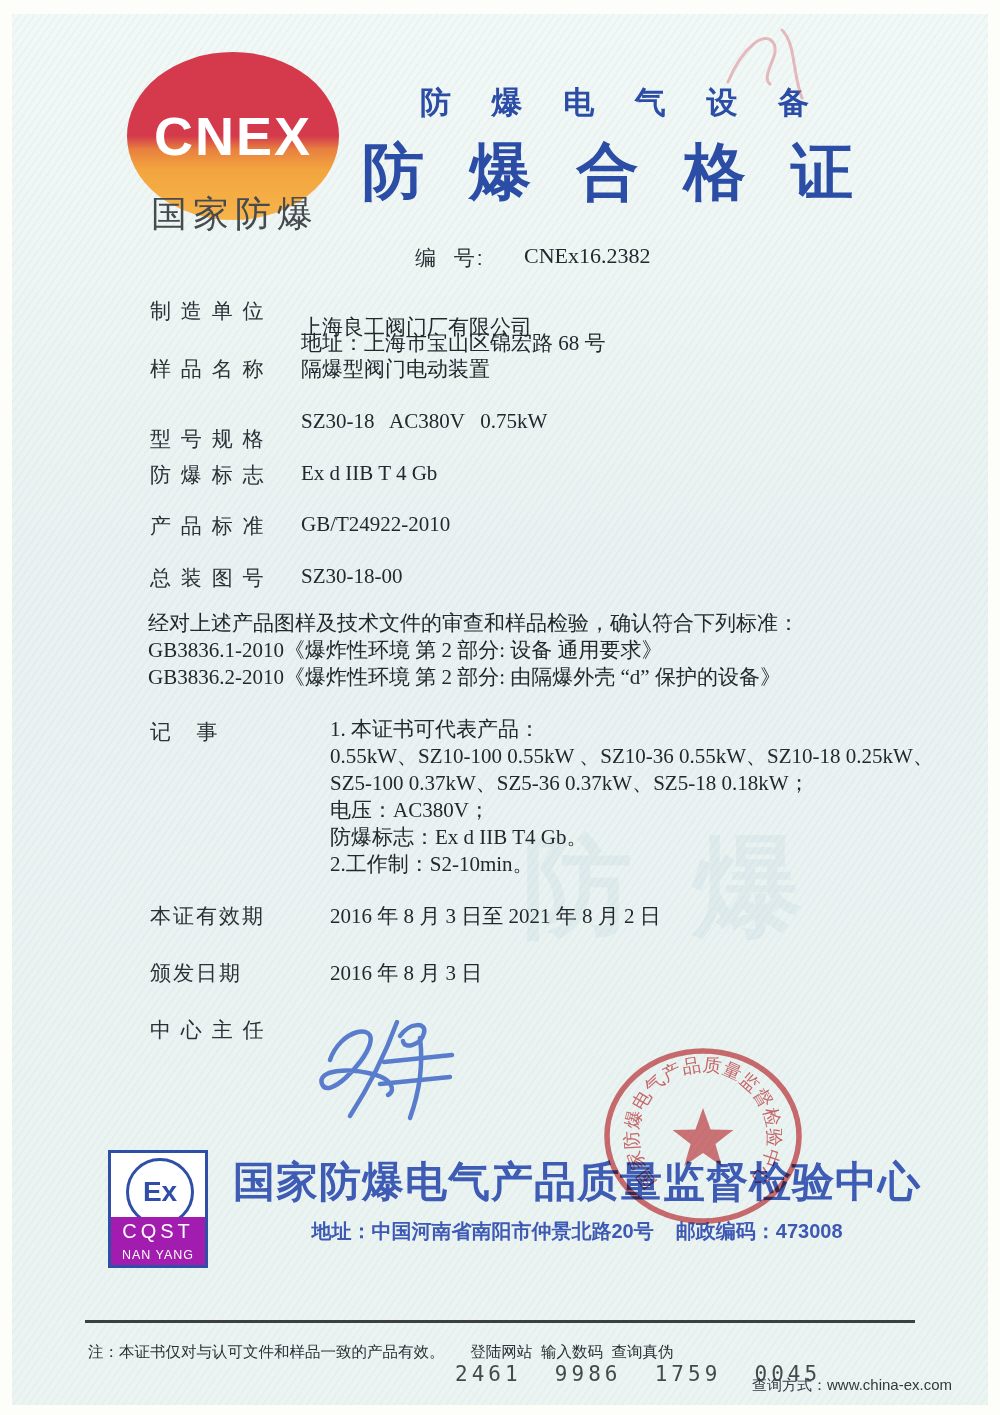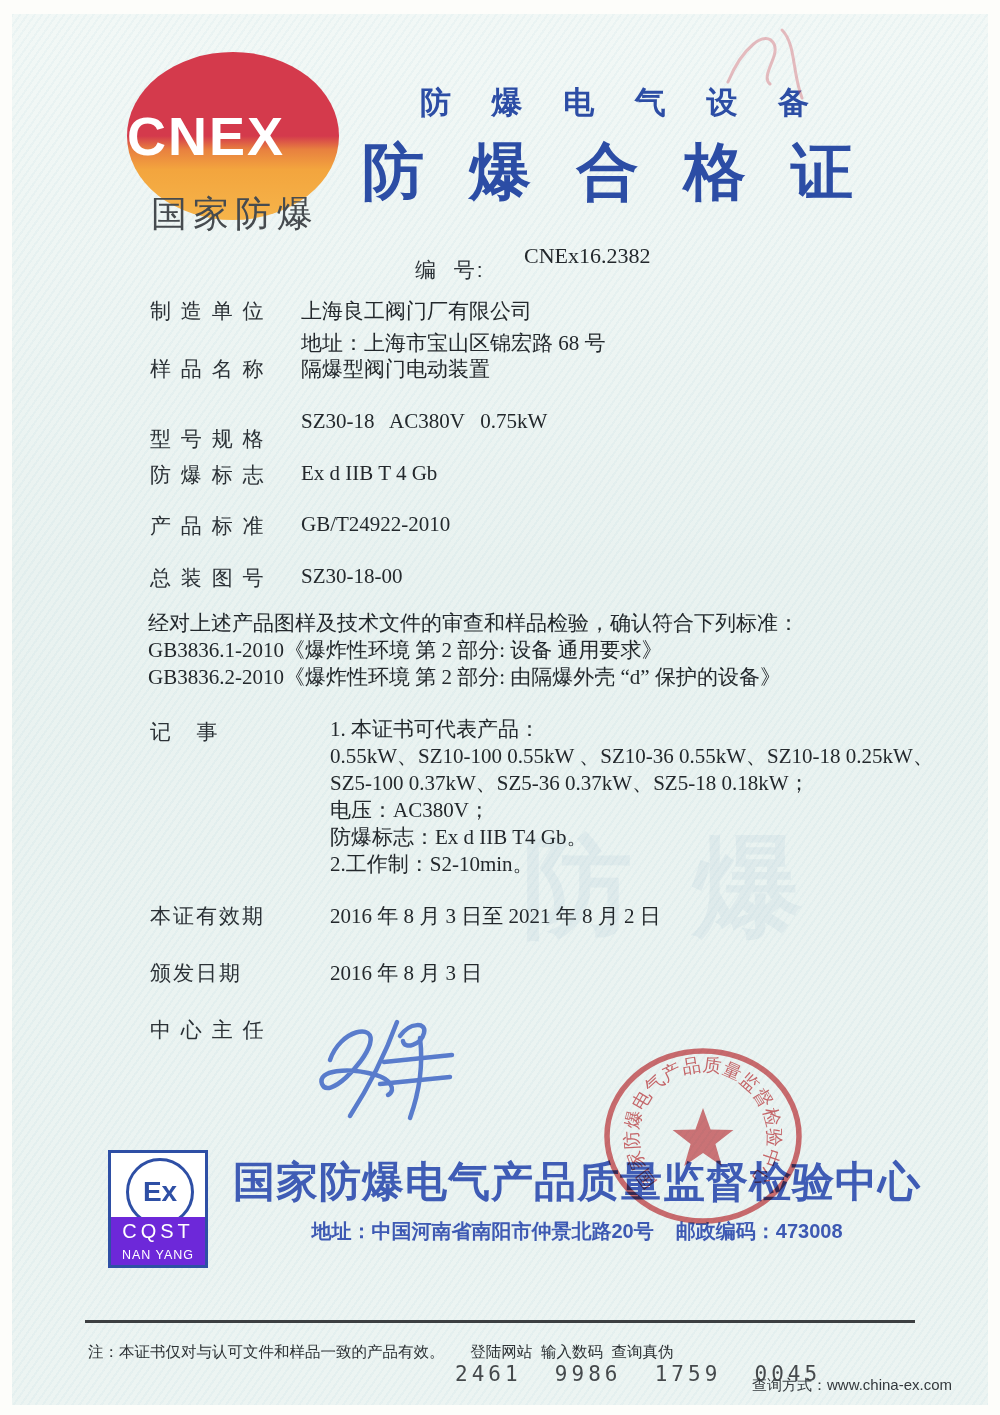--- a/index.html
+++ b/index.html
@@ -13,32 +13,32 @@
   .abs{position:absolute;}
   .hei{font-family:"Liberation Sans",sans-serif;color:#2b3136;}
   .song{font-family:"Liberation Serif",serif;color:#23282c;}
   .pre{white-space:pre;}
   .label{font-size:21px;letter-spacing:2px;color:#2b3136;}
   .value{font-size:21px;}
   .blue{color:#2c4da5;}
   .fblue{color:#3d59b3;}
   .logo-ellipse{width:212px;height:168px;border-radius:50%;
       background:linear-gradient(180deg,#d43a4c 0%,#d43a4c 50%,#e8803f 58%,#f3a53e 70%,#f6b44a 100%);
-      display:flex;align-items:center;}
+      display:flex;align-items:center;justify-content:center;}
   .logo-ellipse span{color:#ffffff;font-weight:bold;font-size:54px;letter-spacing:2px;}
   .logo-caption{font-size:36px;color:#464b4f;letter-spacing:6px;}
   .subtitle{font-size:31px;font-weight:bold;letter-spacing:16px;}
   .big-title{font-size:62px;font-weight:bold;letter-spacing:14px;}
   .stmt{font-size:21px;line-height:27px;}
   .note-line{font-size:21px;line-height:27px;}
   .ex-box{width:100px;height:118px;border:3px solid #2e4fa5;background:#ffffff;box-sizing:border-box;}
   .ex-circle{position:absolute;left:15px;top:5px;width:62px;height:62px;border:3px solid #2e4fa5;
       border-radius:50%;display:flex;align-items:center;justify-content:center;
       font-weight:bold;font-size:28px;color:#2e4fa5;background:#fff;}
-  .ex-band{position:absolute;left:0;bottom:0;width:100%;height:48px;background:#6d28d9;
+  .ex-band{position:absolute;left:0;bottom:0;width:100%;height:48px;background:#a21caf;
       color:#fff;text-align:center;}
   .ex-band .cqst{font-size:20px;letter-spacing:4px;margin-top:3px;}
   .ex-band .ny{font-size:12.5px;letter-spacing:1px;margin-top:5px;}
   .center-name{font-size:42px;font-weight:bold;color:#3f5cb5;letter-spacing:1px;
       font-family:"Liberation Serif",serif;text-align:center;}
   .faddr{font-size:20px;font-weight:bold;text-align:center;}
   .rule{background:#3c3f41;height:3px;}
   .footnote{font-size:15.5px;color:#2c3134;}
   .code{font-family:"DejaVu Sans Mono",monospace;font-weight:normal;font-size:21px;
       letter-spacing:4px;color:#45494c;}
@@ -52,25 +52,25 @@
 <div class="page">
 
   <div class="abs logo-ellipse" style="left:115px;top:38px;">
     <span>CNEX</span>
   </div>
   <div class="abs logo-caption" style="left:128px;top:176px;width:190px;text-align:center;">国家防爆</div>
 
   <div class="abs hei blue subtitle pre" style="left:408px;top:68px;">防 爆 电 气 设 备</div>
   <div class="abs hei blue big-title pre" style="left:350px;top:116px;">防 爆 合 格 证</div>
 
-  <div class="abs hei label pre" style="left:403px;top:230px;margin-top:12px;">编  号:</div>
+  <div class="abs hei label pre" style="left:403px;top:230px;">编  号:</div>
   <div class="abs song value" style="left:512px;top:229px;font-size:22px;">CNEx16.2382</div>
 
   <div class="abs hei label pre" style="left:138px;top:283px;">制 造 单 位</div>
-  <div class="abs song value" style="left:289px;top:283px;">上海良工阀门厂有限公司</div>
+  <div class="abs song value" style="left:289px;top:299px;">上海良工阀门厂有限公司</div>
   <div class="abs song value" style="left:289px;top:315px;">地址：上海市宝山区锦宏路 68 号</div>
 
   <div class="abs hei label pre" style="left:138px;top:341px;">样 品 名 称</div>
   <div class="abs song value" style="left:289px;top:341px;">隔爆型阀门电动装置</div>
 
   <div class="abs hei label pre" style="left:138px;top:395px;margin-top:16px;">型 号 规 格</div>
   <div class="abs song value pre" style="left:289px;top:395px;">SZ30-18   AC380V   0.75kW</div>
 
   <div class="abs hei label pre" style="left:138px;top:447px;">防 爆 标 志</div>
   <div class="abs song value" style="left:289px;top:447px;">Ex d IIB T 4 Gb</div>

